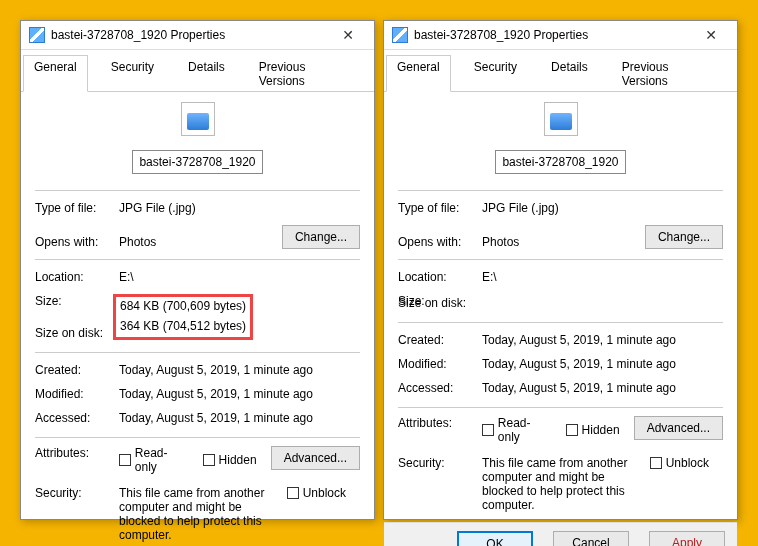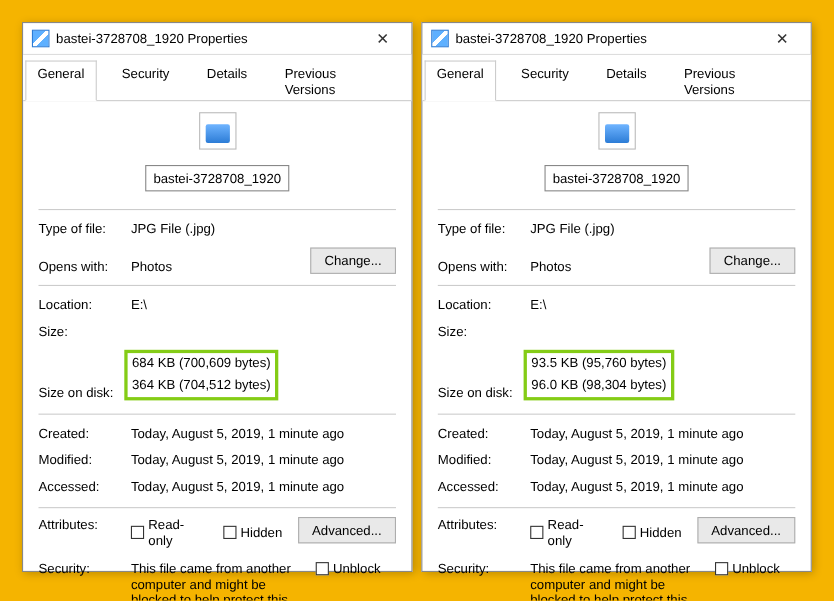--- a/index.html
+++ b/index.html
@@ -134,25 +134,24 @@
     align-items: center;
     gap: 4px;
     margin-right: 14px;
   }
   .checkbox .box {
     width: 12px; height: 12px;
     border: 1px solid #333;
     background: #fff;
   }
   .highlight {
-    border: 3px solid #84cc16;
+    border: 3px solid #ef4444;
     padding: 2px 4px 4px 4px;
     margin-left: -6px;
     display: inline-block;
-    margin-top: 24px;
   }
   .seclabel { width:84px; flex-shrink:0; }
   .sectext { flex:1; padding-right:8px;}
   .bottombar {
     display:flex;
     justify-content:flex-end;
     gap:20px;
     padding: 8px 12px 12px 12px;
     border-top: 1px solid #ddd;
     background:#f0f0f0;
@@ -277,25 +276,20 @@
       <div class="value">Photos</div>
       <div class="btn">Change...</div>
     </div>
     <hr class="hr">
     <div class="row">
         <div class="label">Location:</div>
         <div class="value">E:\</div>
       </div>
     <div class="row">
       <div class="label">Size:</div>
-      <div class="highlight">
-        <div><span>93.5 KB (95,760 bytes)</span></div>
-        <div style="height:6px"></div>
-        <div><span>96.0 KB (98,304 bytes)</span></div>
-      </div>
     </div>
     <div class="row" style="margin-top:-22px;">
         <div class="label">Size on disk:</div>
       </div>
     <hr class="hr">
     <div class="row">
         <div class="label">Created:</div>
         <div class="value">Today, August 5, 2019, 1 minute ago</div>
       </div>
     <div class="row">

